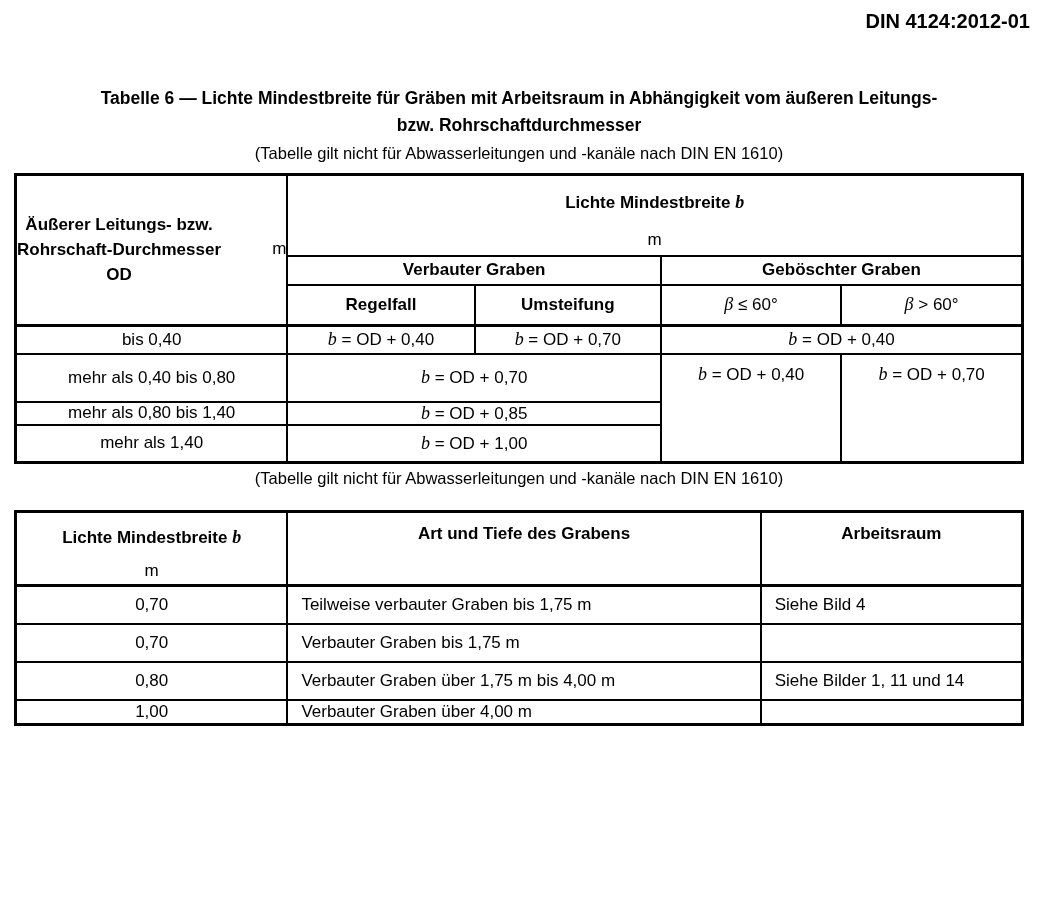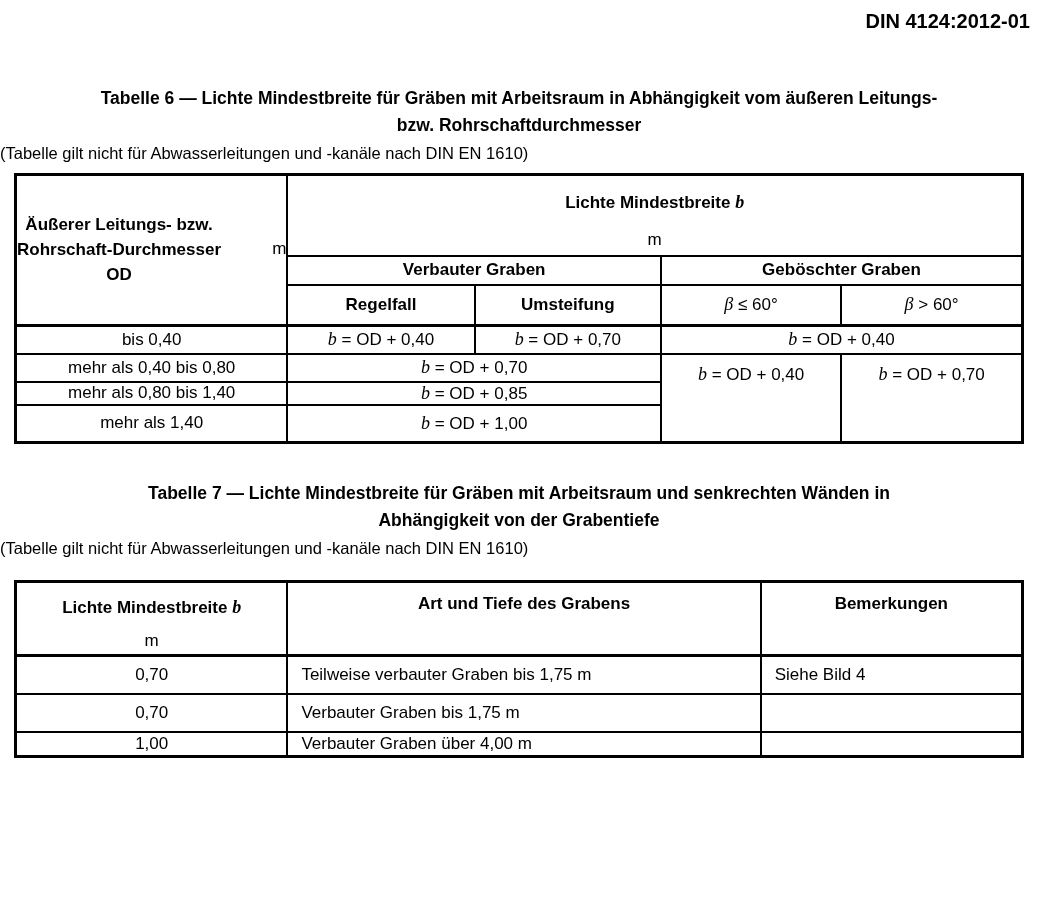--- a/index.html
+++ b/index.html
@@ -22,20 +22,21 @@
   }
 
   .caption {
     text-align: center;
     font-weight: bold;
     font-size: 17.5px;
     line-height: 27px;
     white-space: nowrap;
   }
   .caption-note {
+    text-align: center;
     font-weight: normal;
     font-size: 16.5px;
     line-height: 24px;
     margin-top: 2px;
     white-space: nowrap;
   }
   .cap-t6 { margin-top: 52px; }
   .cap-t7 { margin-top: 36px; }
 
   table {
@@ -167,21 +168,21 @@
         <td>
           <span class="var">b</span>
           <span>= OD + 0,70</span>
         </td>
         <td colspan="2">
           <span class="var">b</span>
           <span>= OD + 0,40</span>
         </td>
       </tr>
       <tr>
-        <td style="height:28px">mehr als 0,40 bis 0,80</td>
+        <td style="height:48px">mehr als 0,40 bis 0,80</td>
         <td colspan="2">
           <span class="var">b</span>
           <span>= OD + 0,70</span>
         </td>
         <td rowspan="3" class="vtop">
           <span class="var">b</span>
           <span>= OD + 0,40</span>
         </td>
         <td rowspan="3" class="vtop">
           <span class="var">b</span>
@@ -198,57 +199,58 @@
       <tr>
         <td style="height:38px">mehr als 1,40</td>
         <td colspan="2">
           <span class="var">b</span>
           <span>= OD + 1,00</span>
         </td>
       </tr>
     </tbody>
   </table>
 
-  <div class="caption cap-t7">
-    <div>Tabelle 7 — Lichte Mindestbreite für Gräben mit Arbeitsraum und senkrechten Wänden in</div>
-    <div>Abhängigkeit von der Grabentiefe</div>
-  </div>
   <div class="caption-note">(Tabelle gilt nicht für Abwasserleitungen und -kanäle nach DIN EN 1610)</div>
 
   <table class="tbl7">
     <colgroup>
       <col style="width:27%">
         <col style="width:47%">
         <col style="width:26%">
     </colgroup>
     <tbody>
       <tr>
         <td class="hdr sep-b" style="height:74px">
           <div class="t7h1">
             <div>
               <span>Lichte Mindestbreite</span>
               <span class="var">b</span>
             </div>
             <div class="unit">m</div>
           </div>
         </td>
         <td class="hdr sep-b t7-top">Art und Tiefe des Grabens</td>
-        <td class="hdr sep-b t7-top">Bemerkungen</td>
+        <td class="hdr sep-b t7-top">Arbeitsraum</td>
       </tr>
       <tr>
         <td style="height:38px">0,70</td>
         <td class="left">Teilweise verbauter Graben bis 1,75 m</td>
         <td class="left">Siehe Bild 4</td>
       </tr>
       <tr>
         <td style="height:38px">0,70</td>
         <td class="left">Verbauter Graben bis 1,75 m</td>
         <td class="left"></td>
       </tr>
       <tr>
+        <td style="height:38px">0,80</td>
+        <td class="left">Verbauter Graben über 1,75 m bis 4,00 m</td>
+        <td class="left">Siehe Bilder 1, 11 und 14</td>
+      </tr>
+      <tr>
         <td style="height:25px">1,00</td>
         <td class="left">Verbauter Graben über 4,00 m</td>
         <td class="left"></td>
       </tr>
     </tbody>
   </table>
 
 </div>
 
 </body></html>

